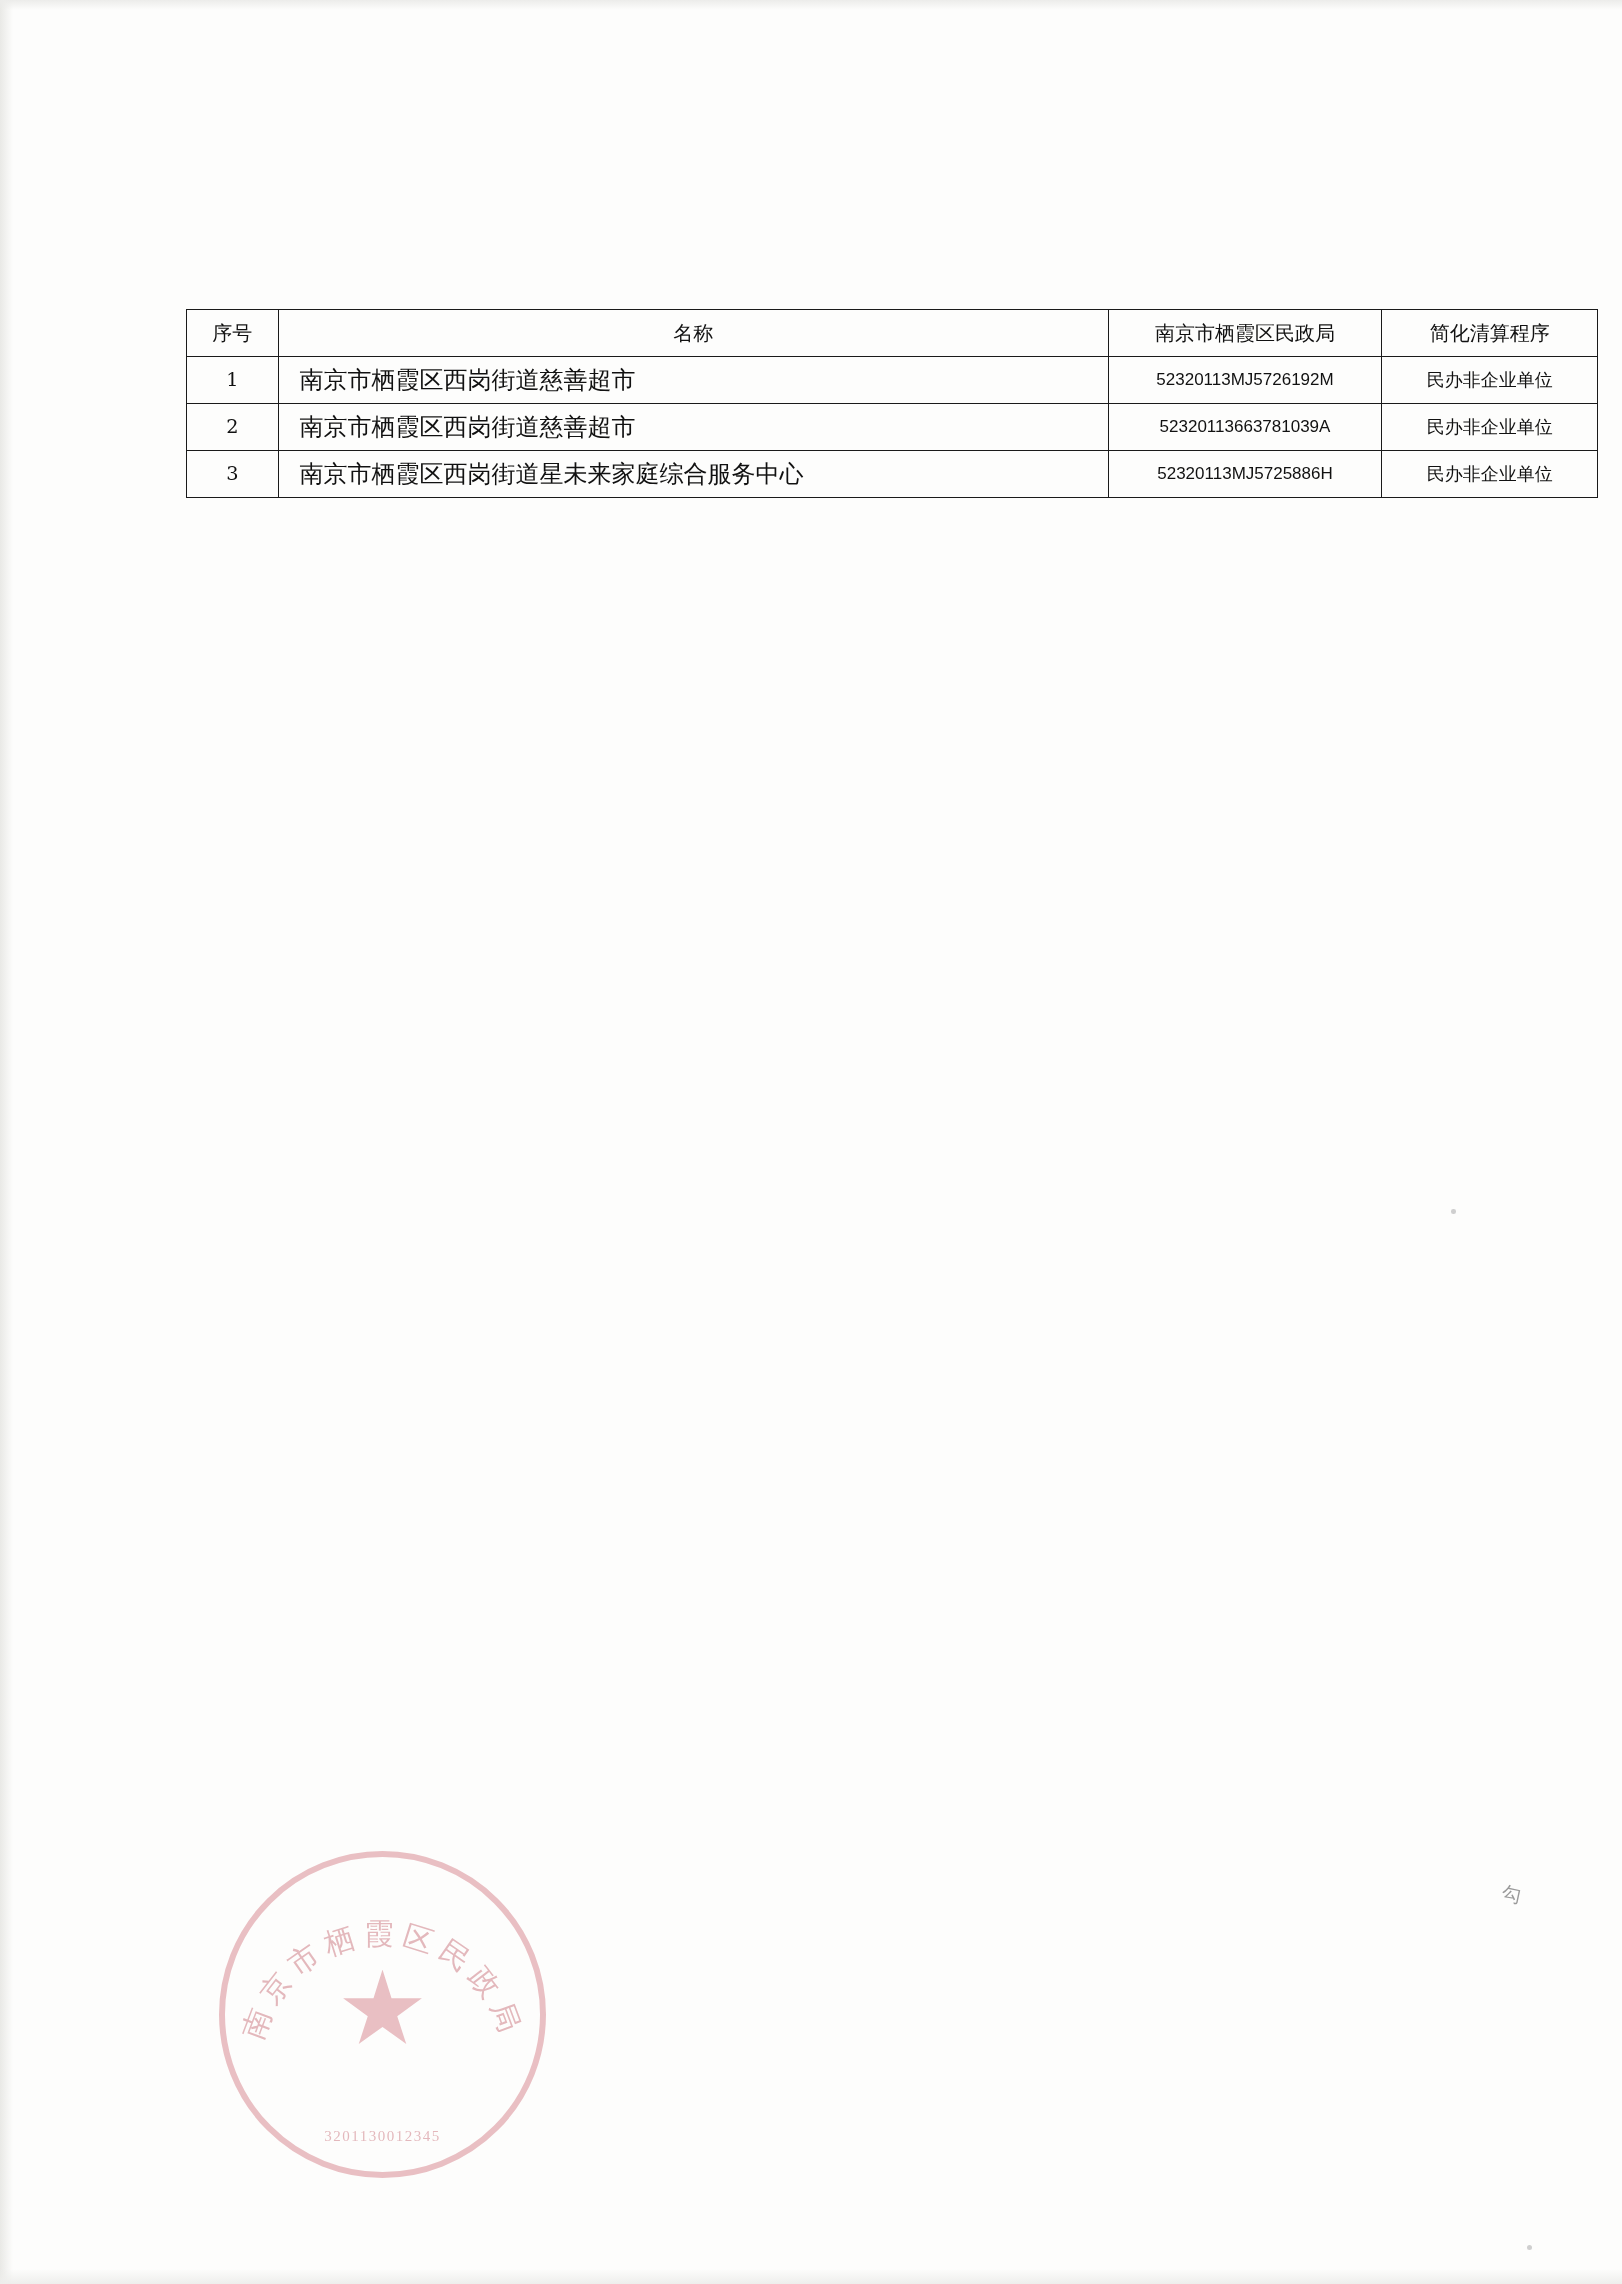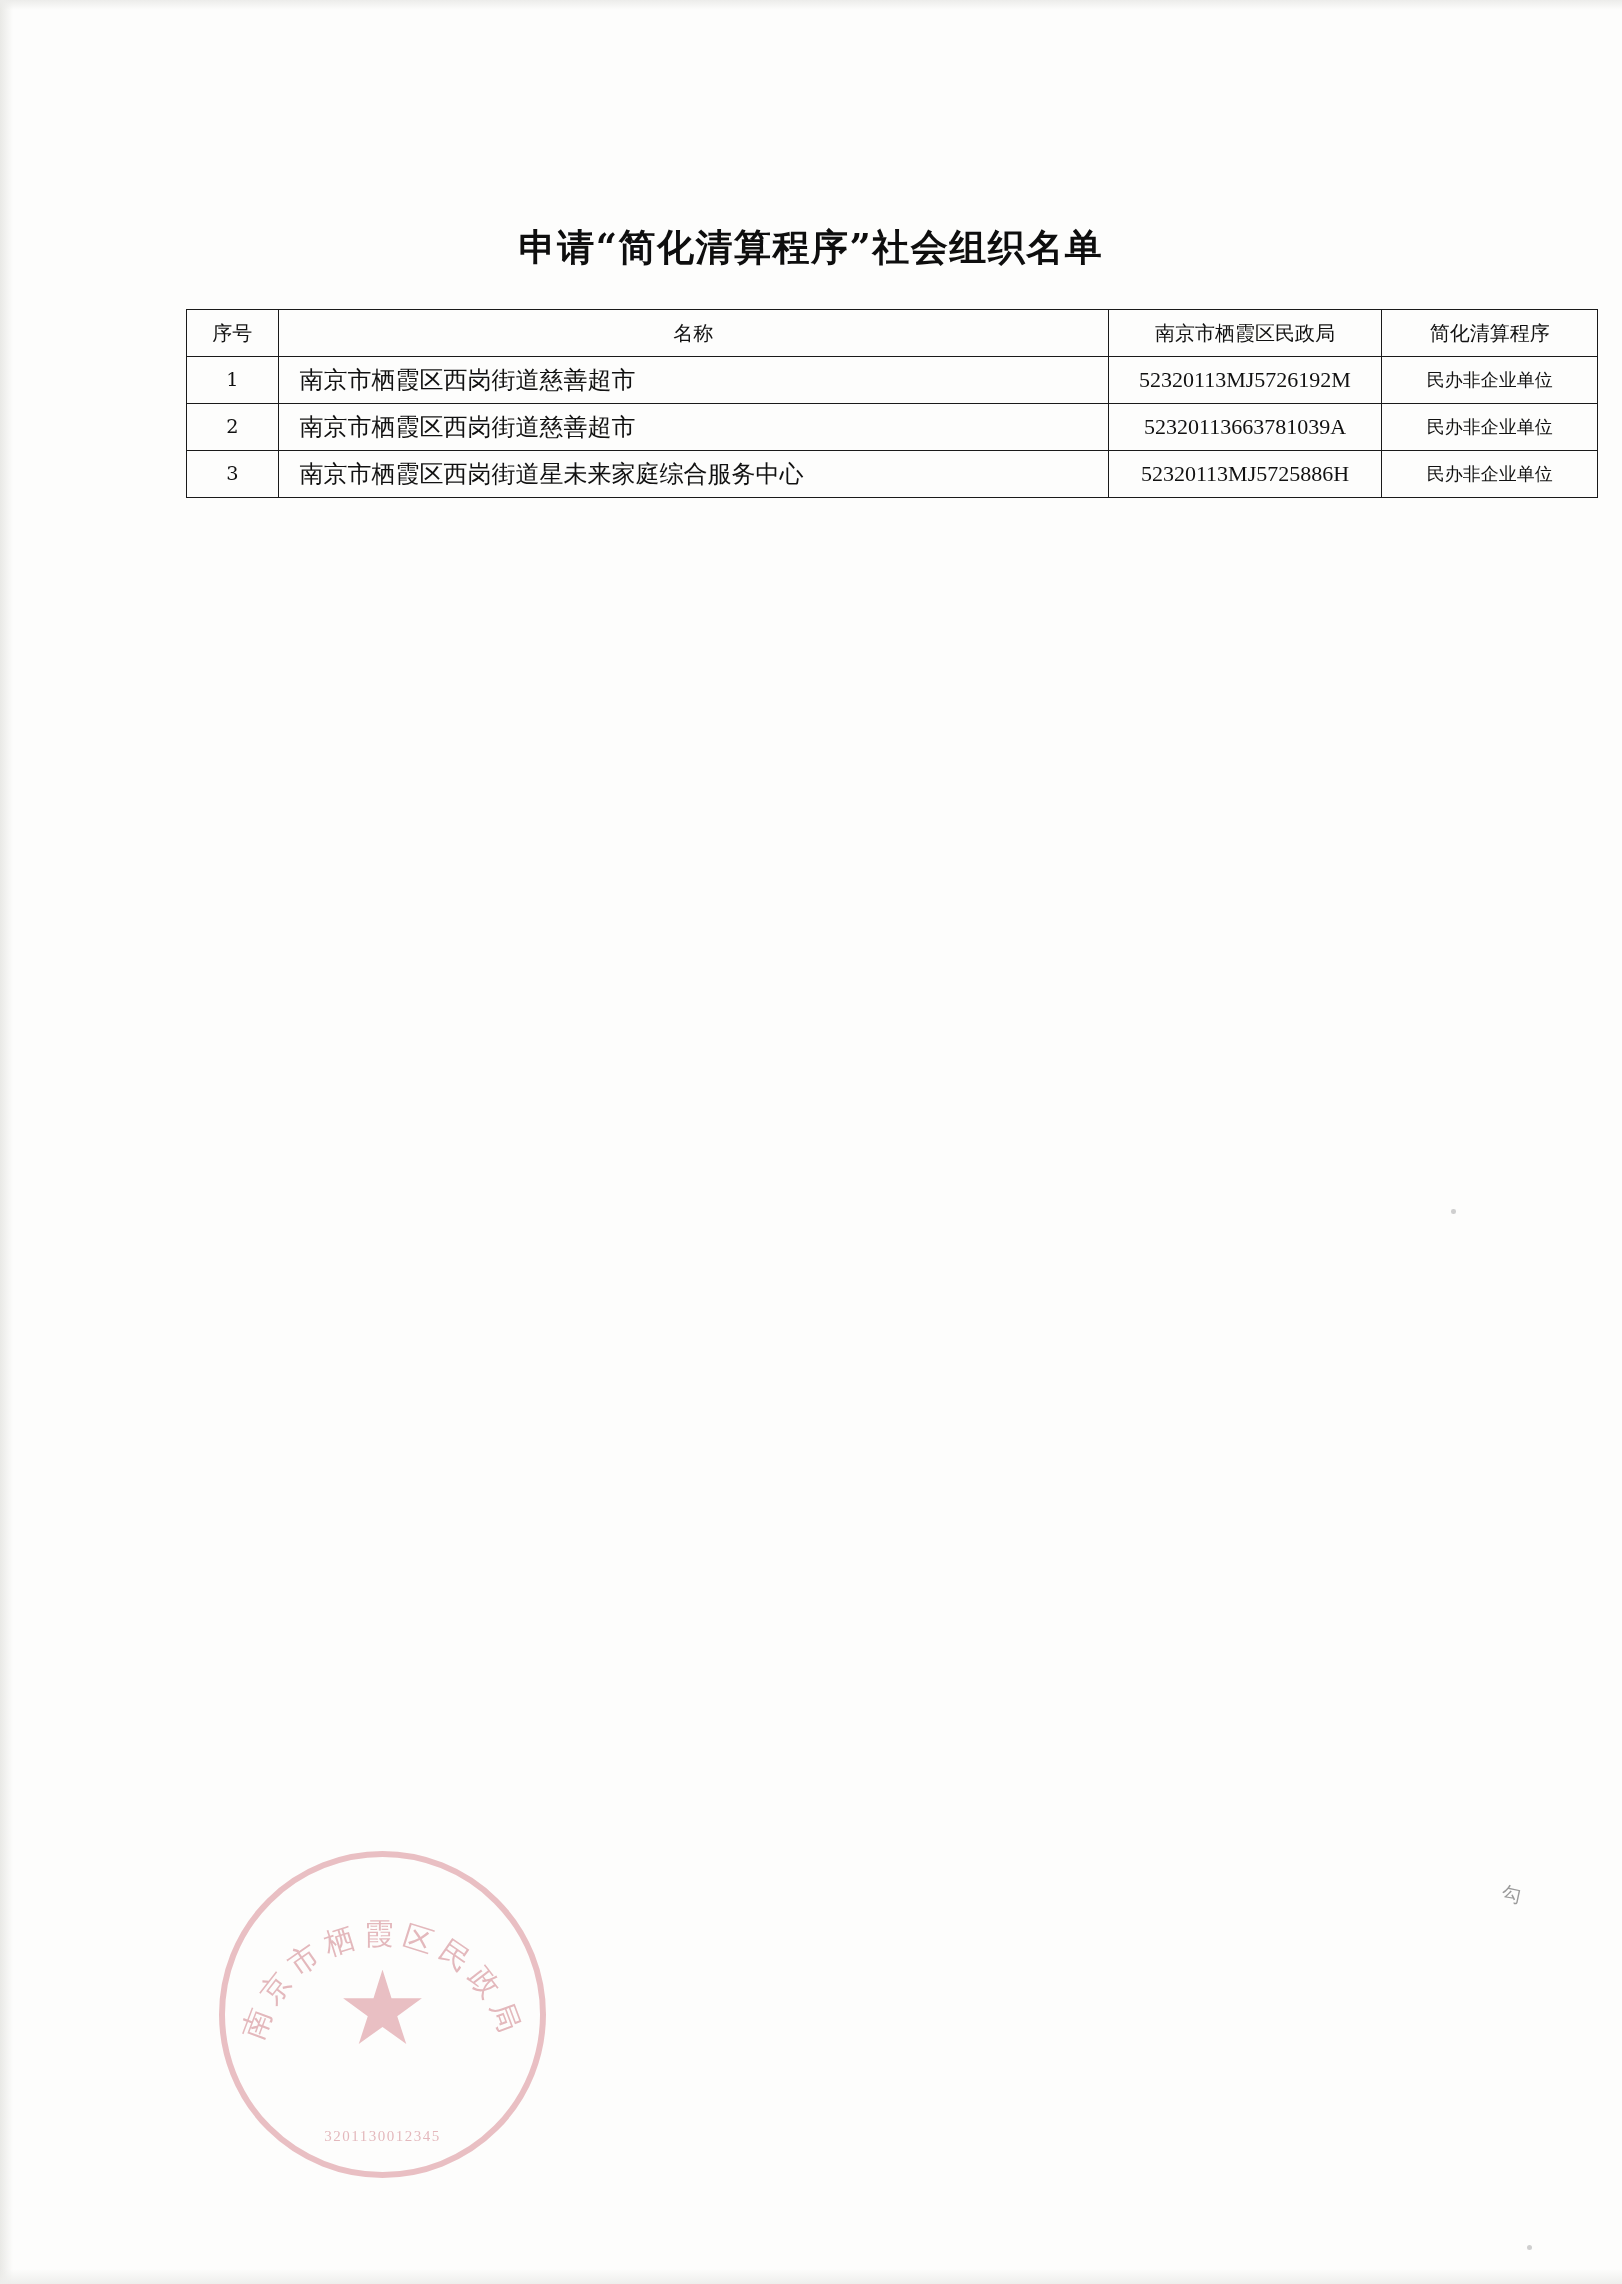--- a/index.html
+++ b/index.html
@@ -82,22 +82,22 @@
 
   .th-text, .cell-text {
     display: block;
     line-height: 46px;
   }
   .center { text-align: center; }
   .left   { text-align: left; padding-left: 21px; }
 
   td.idx .cell-text { font-size: 19.3px; }
   td.code .cell-text {
-    font-size: 22px;
-    font-family: Liberation Serif, serif;
+    font-size: 17px;
+    font-family: Liberation Sans, sans-serif;
     letter-spacing: 0px;
   }
   td.type .cell-text { font-size: 18px; }
   td.name .cell-text { font-size: 24px; }
 
   th .th-text { font-size: 20px; }
 
   
   .seal {
     position: absolute;
@@ -168,21 +168,20 @@
   }
 </style>
 </head>
 <body>
 
 <div class="page">
   <div class="scan-edge-left"></div>
   <div class="scan-edge-top"></div>
   <div class="scan-edge-bottom"></div>
 
-  <div class="doc-title">申请“简化清算程序”社会组织名单</div>
 
   <div class="table-wrap">
     <table class="list-table">
       <colgroup>
         <col class="c-idx">
         <col class="c-name">
         <col class="c-code">
         <col class="c-type">
       </colgroup>
       <thead>

